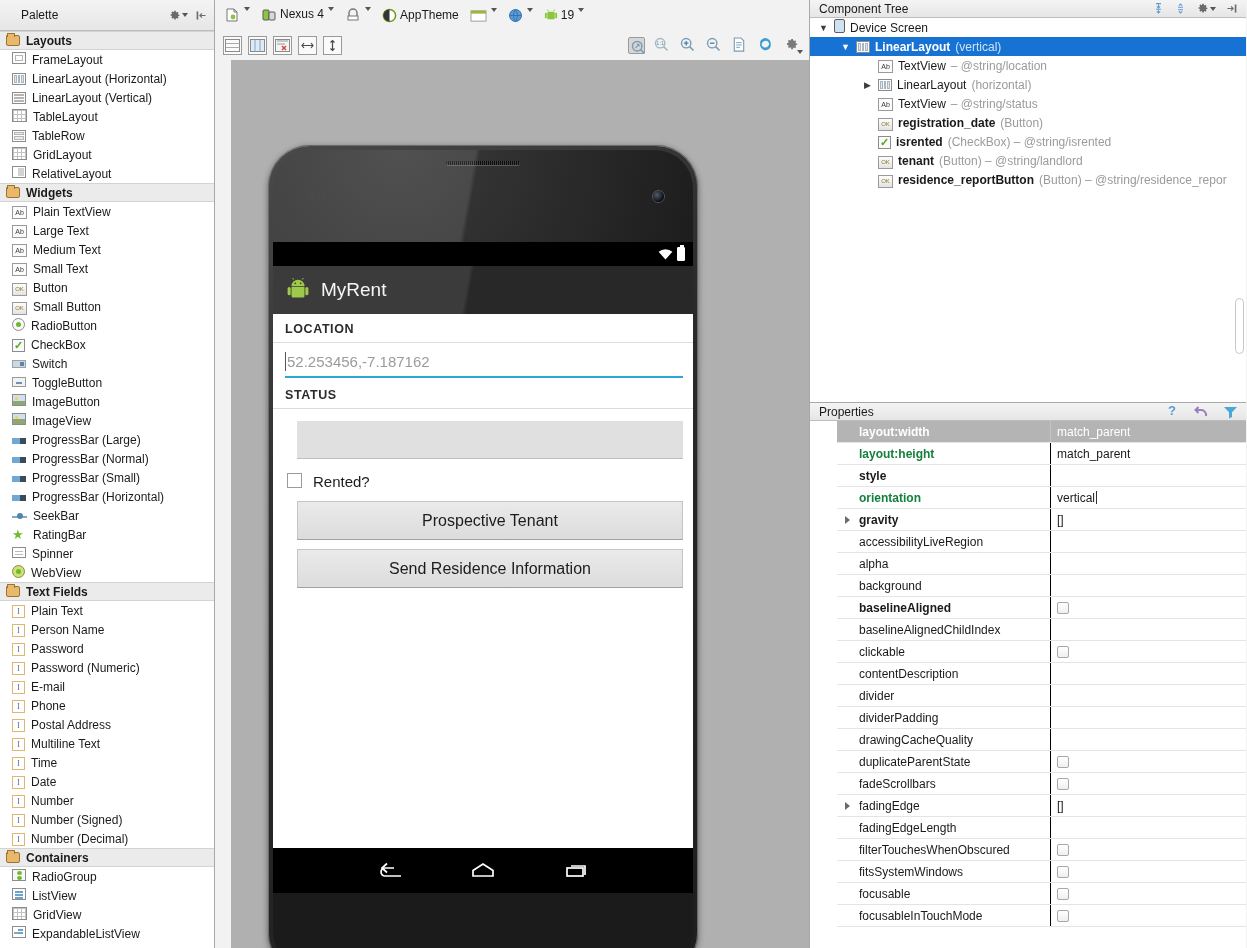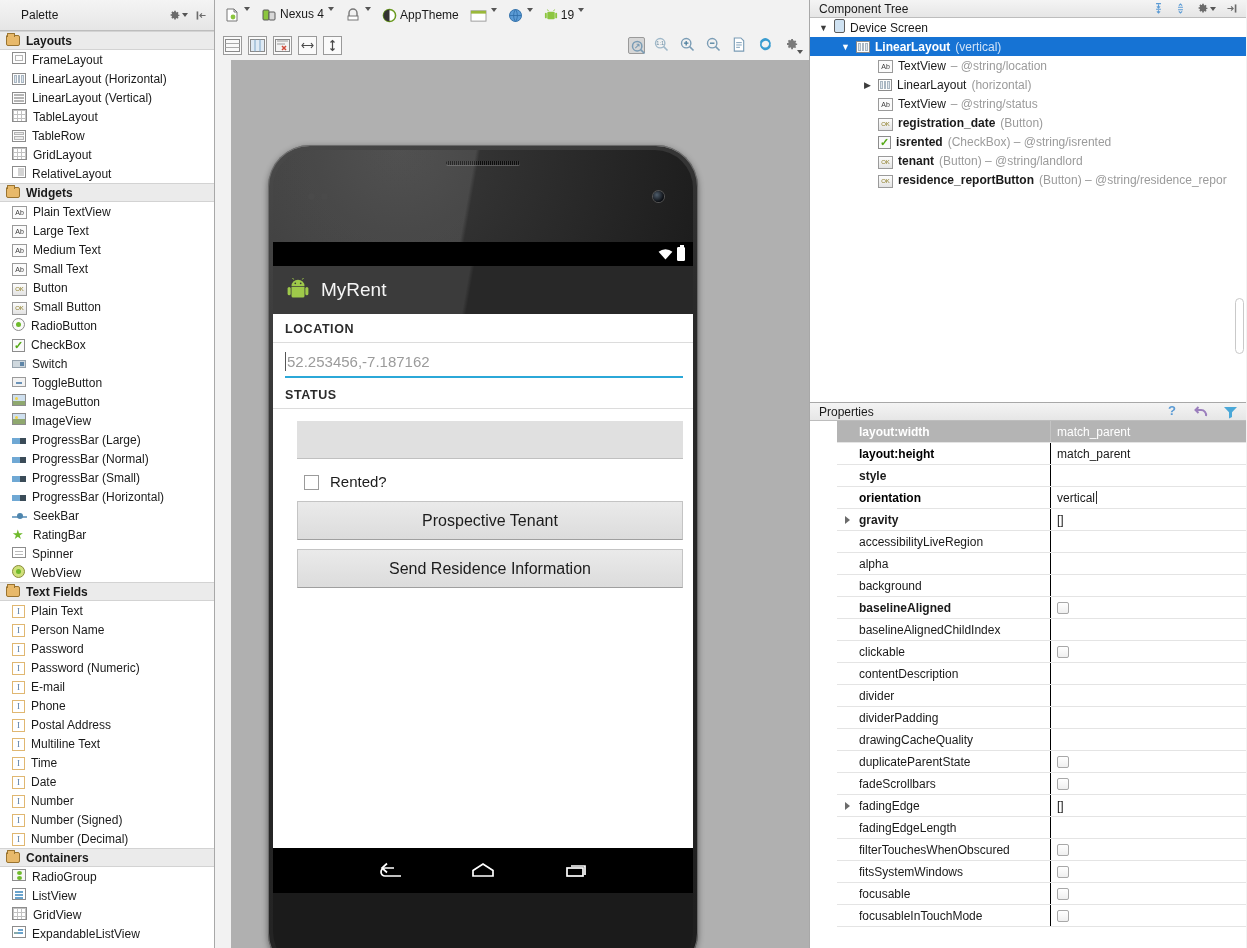--- a/index.html
+++ b/index.html
@@ -117,21 +117,21 @@
 
   .actionbar { height:48px; background: linear-gradient(100deg,#3b3b3b 0 46%, #282828 47%); display:flex; align-items:center; padding-left:14px; gap:12px; }
   .droid { width:22px; height:24px; position:relative; }
   .app-title { color:#f5f5f5; font-size:19px; font-family:"Liberation Sans",sans-serif; }
 
   .content { background:#fff; height:calc(651px - 24px - 48px - 45px); }
   .lbl { font-size:12.5px; font-weight:bold; letter-spacing:.6px; color:#2b2b2b; padding:8px 10px 6px 12px; border-bottom:1px solid #dcdcdc; }
   .edittext { margin:6px 10px 2px 12px; padding:4px 2px 6px 2px; border-bottom:2px solid #2ba8d8; color:#9b9b9b; font-size:15px; position:relative; }
   .edittext:before { content:""; position:absolute; left:0px; top:3px; bottom:5px; width:1px; background:#555; }
   .greybox { margin:12px 10px 0 24px; height:38px; background:#e0e0e0; border-bottom:1px solid #c0c0c0; }
-  .cbrow { display:flex; align-items:flex-end; gap:11px; padding:14px 0 2px 31px; }
+  .cbrow { display:flex; align-items:flex-start; gap:11px; padding:14px 0 2px 14px; }
   .cbox { width:15px; height:15px; border:1px solid #9b9b9b; background:#fff; }
   .cbtext { font-size:15px; color:#1c1c1c; }
   .abtn { margin:9px 10px 0 24px; height:39px; background:linear-gradient(#eaeaea,#dcdcdc); border:1px solid #c4c4c4; border-bottom-color:#9f9f9f; display:flex; align-items:center; justify-content:center; font-size:16px; color:#1c1c1c; }
   .navbar { height:45px; background:#000; display:flex; align-items:center; justify-content:center; gap:66px; }
   .navbar svg { display:block; }
 
   
   .right { width: 436px; height: 948px; display: flex; flex-direction: column; background:#fff; }
   .panel-header {
     height: 18px; background: linear-gradient(#f4f4f4,#e6e6e6); border-bottom:1px solid #bdbdbd;
@@ -148,21 +148,21 @@
   .muted { color:#9b9b9b; }
   .bold { font-weight:bold; }
   .ic-device { width:11px; height:14px; border:1.5px solid #5d5d5d; border-radius:2px; background:#cfe2f2; }
   .scroll-v { position:absolute; right:2px; top:280px; width:9px; height:56px; border-radius:5px; background:#fff; border:1px solid #c9c9c9; }
 
   .props { flex:1; background:#fff; display:flex; flex-direction:column; overflow:hidden;padding-left:27px; }
   .prow { height:22px; display:flex; align-items:center; border-bottom:1px solid #e4e4e4; font-size:12px; flex-shrink:0; }
   .prow.sel { background:#b4b4b4; color:#fff; }
   .pname { width:213px; padding-left:22px; position:relative; white-space:nowrap; overflow:hidden; }
   .pname.b { font-weight:bold; }
-  .pname.blue { color:#000000; font-weight:bold; }
+  .pname.blue { color:#15803d; font-weight:bold; }
   .prow.sel .pname.blue { color:#fff; }
   .prow.sel .pval { color:#fff; }
   .pval { flex:1; padding-left:6px; border-left:1px solid #000000; height:100%; display:flex; align-items:center; white-space:nowrap; }
   .prow.sel .pval { border-left-color:#c4c4c4; }
   .parrow { position:absolute; left:8px; top:50%; transform:translateY(-50%); width:0;height:0;border-top:4px solid transparent;border-bottom:4px solid transparent;border-left:5px solid #6b6b6b; }
   .pcheck { width:12px; height:12px; border:1px solid #a8a8a8; border-radius:2px; background:linear-gradient(#fff,#efefef); }
   .pcursor { display:inline-block; width:1px; height:13px; background:#333; margin-left:1px; }
 </style>
 </head>
 <body>

